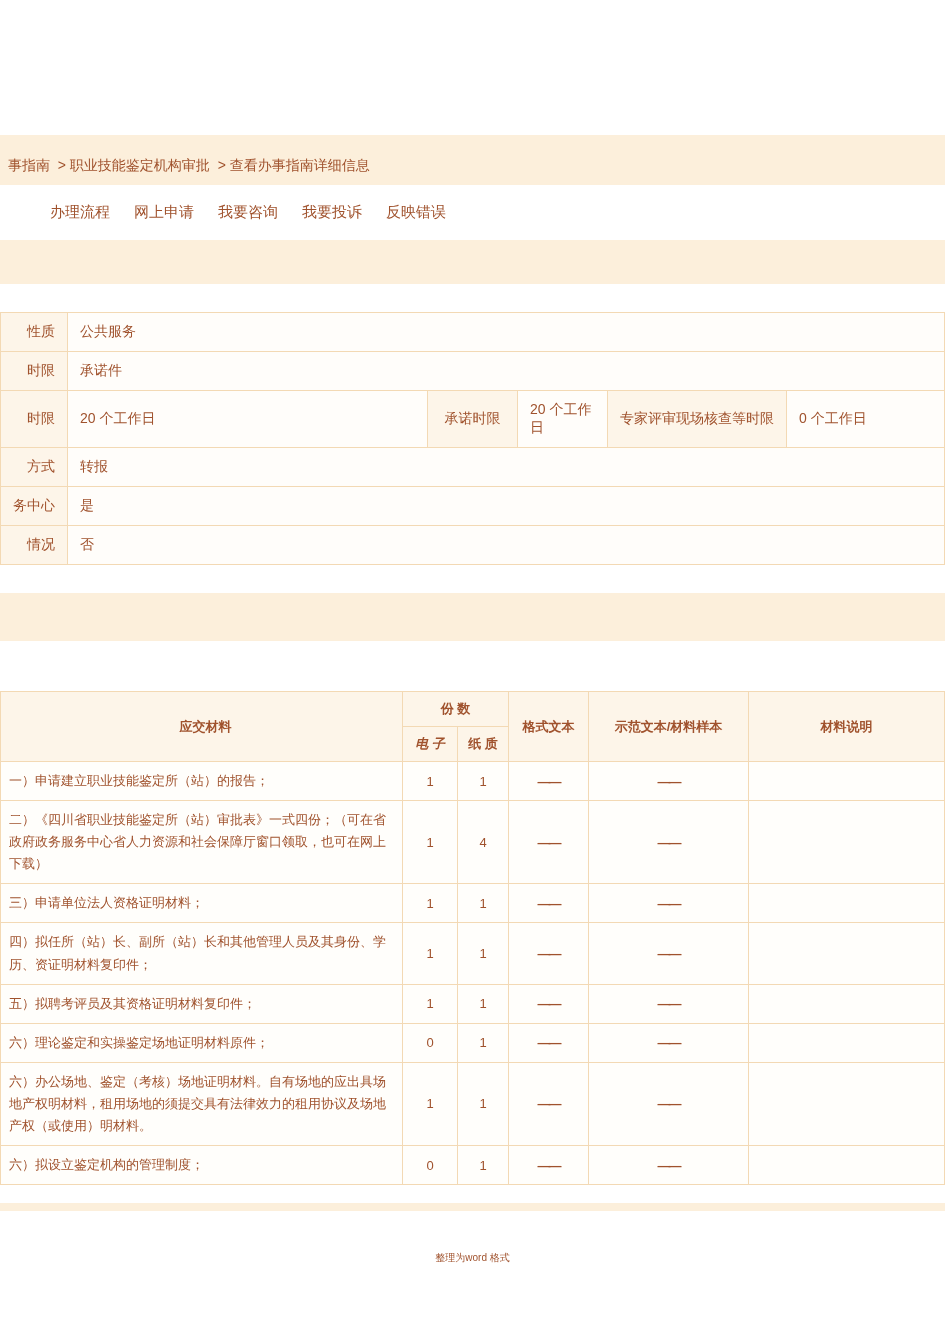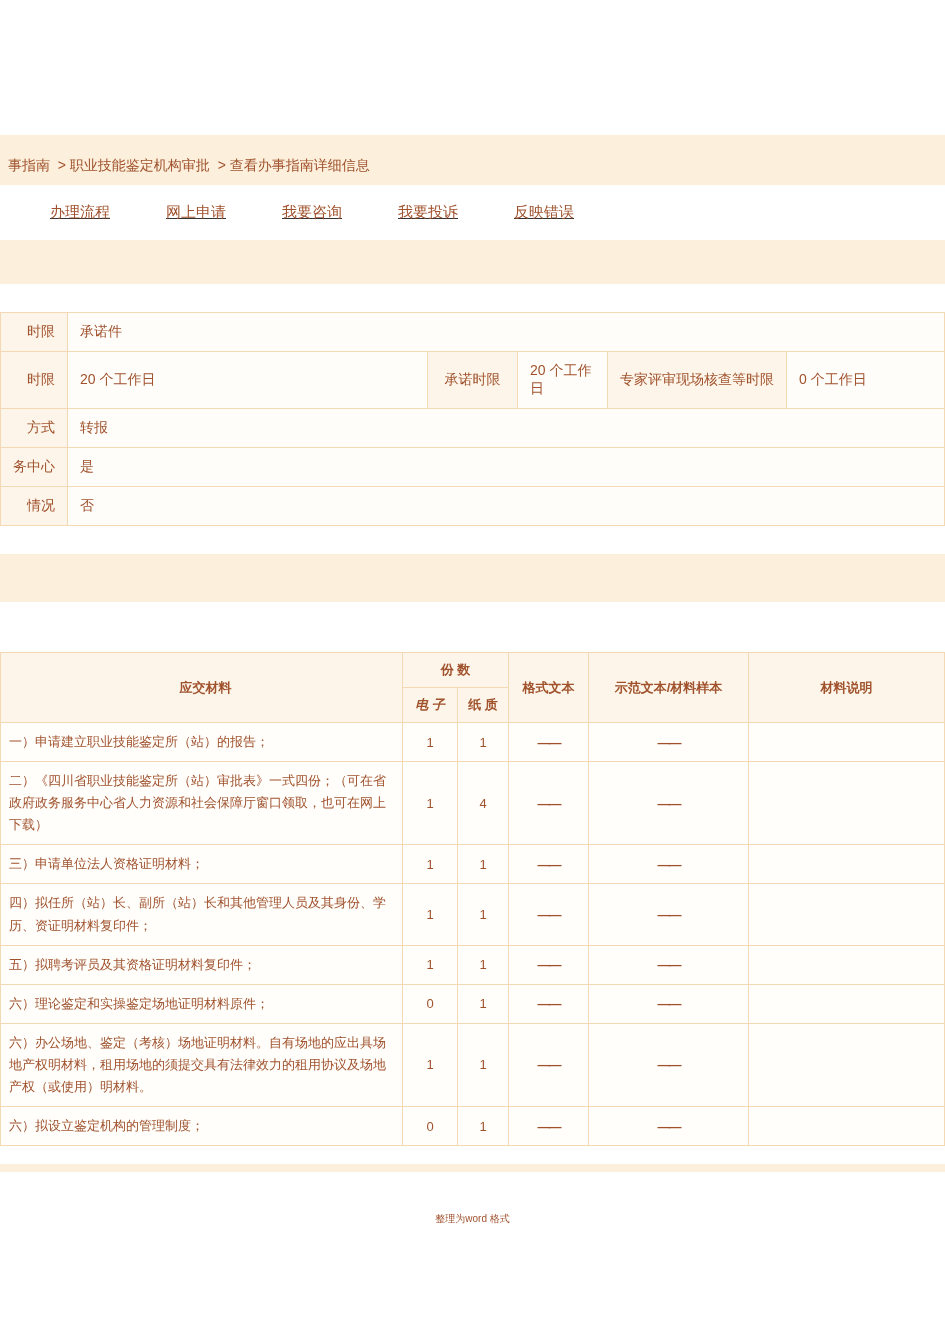--- a/index.html
+++ b/index.html
@@ -16,23 +16,22 @@
     background: #fcefdb;
     padding: 10px 8px;
     font-size: 14px;
     color: #a0522d;
   }
   .breadcrumb span { color: #a0522d; }
   .tabs {
     background: #ffffff;
     padding: 18px 10px;
     display: flex;
-    gap: 56px;
+    gap: 24px;
     padding-left: 50px;
-    text-decoration: underline;
   }
   .tabs .tab {
     color: #a0522d;
     font-size: 15px;
     cursor: pointer;
   }
   .section-gap { height: 44px; background: #fcefdb; }
   .white-gap { height: 28px; background: #fff; }
   .info-table {
     width: 100%;
@@ -119,20 +118,24 @@
   <div class="tab">我要咨询</div>
   <div class="tab">我要投诉</div>
   <div class="tab">反映错误</div>
 </div>
 
 <div class="section-gap"></div>
 <div class="white-gap"></div>
 
 <table class="info-table">
   <tbody>
+  <tr>
+    <td class="label">性质</td>
+    <td colspan="6">公共服务</td>
+  </tr>
   <tr>
     <td class="label">时限</td>
     <td colspan="6">承诺件</td>
   </tr>
   <tr>
     <td class="label">时限</td>
     <td style="width:360px;">20 个工作日</td>
     <td class="sublabel" style="width:90px;">承诺时限</td>
     <td style="width:90px;">20 个工作日</td>
     <td class="sublabel" style="width:170px;margin-left:48px;">专家评审现场核查等时限</td>

